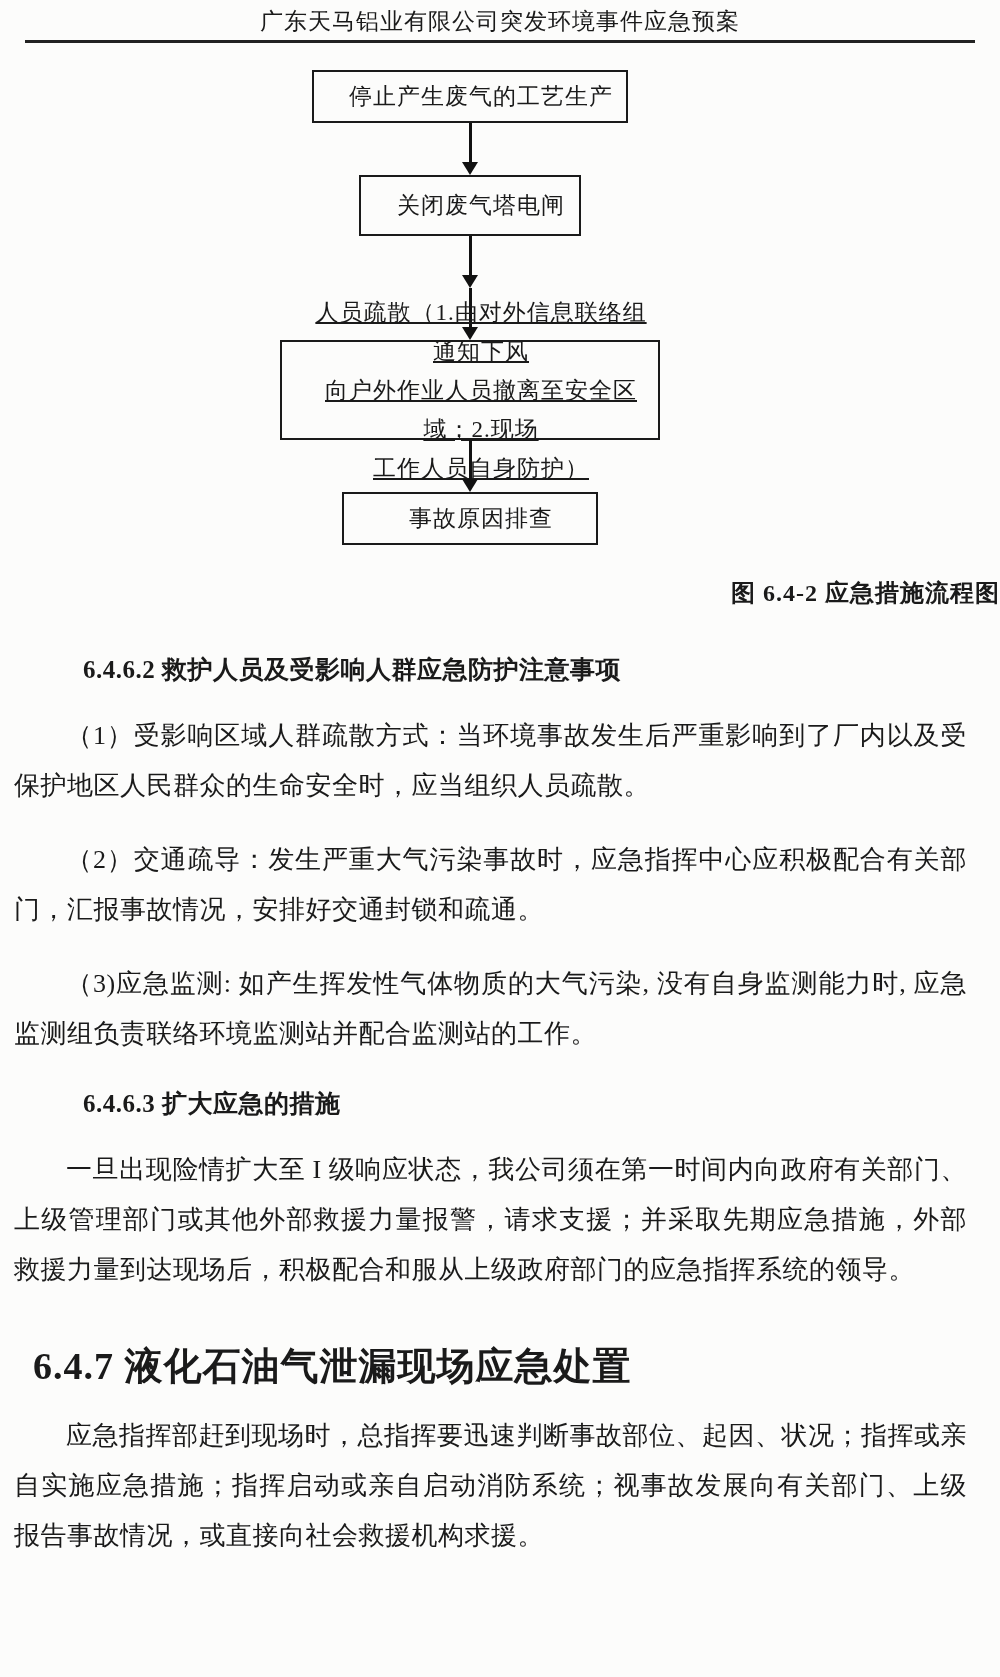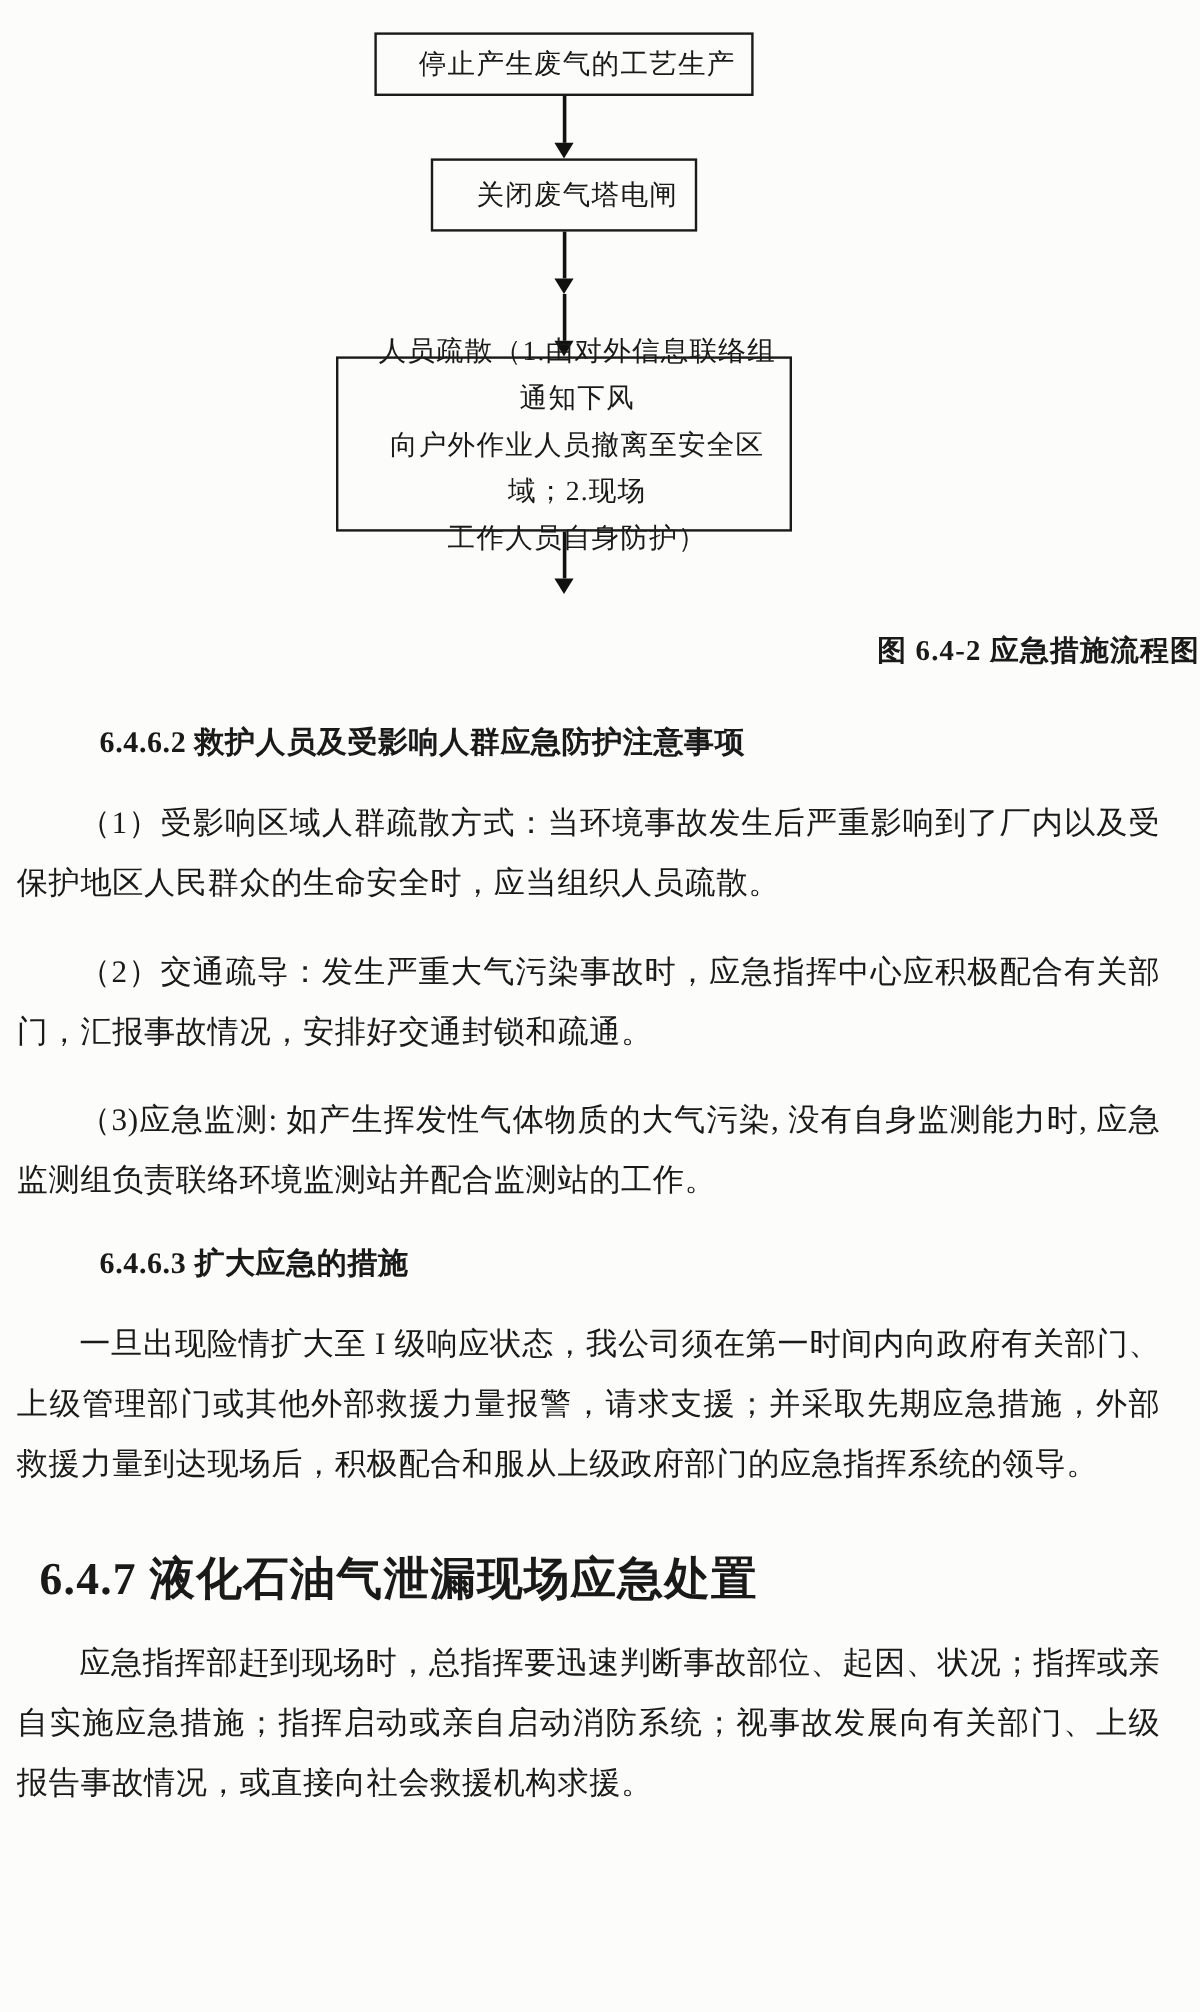--- a/index.html
+++ b/index.html
@@ -46,21 +46,21 @@
     justify-content:center;
     text-align:center;
     font-size:23px;
     letter-spacing:1px;
     background:#fcfcfb;
     padding-left:22px;
   }
   .b1{width:316px;height:53px;}
   .b2{width:222px;height:61px;}
   .b3{width:222px;height:52px;}
-  .b4{width:380px;height:146px;line-height:39px;}
+  .b4{width:380px;height:100px;line-height:39px;text-decoration:underline;}
   .b5{width:256px;height:53px;}
   .arrow{
     height:52px;
     display:flex;
     flex-direction:column;
     align-items:center;
   }
   .arrow .shaft{
     width:3px;
     flex:1 1 auto;
@@ -107,20 +107,23 @@
     line-height:50px;
     text-align:justify;
     letter-spacing:0.5px;
   }
 </style>
 </head>
 <body>
 
 <div class="page">
 
+  <header class="header">
+    <div class="header-title">广东天马铝业有限公司突发环境事件应急预案</div>
+  </header>
 
   <div class="flowchart">
 
     <div class="fbox b1">停止产生废气的工艺生产</div>
 
     <div class="arrow">
       <span class="shaft"></span>
       <span class="head"></span>
     </div>
 
@@ -141,20 +144,21 @@
       <span>人员疏散（1.由对外信息联络组通知下风</span>
       <span>向户外作业人员撤离至安全区域；2.现场</span>
       <span>工作人员自身防护）</span>
     </div>
 
     <div class="arrow">
       <span class="shaft"></span>
       <span class="head"></span>
     </div>
 
+    <div class="fbox b5">事故原因排查</div>
   </div>
 
   <div class="caption">图 6.4-2 应急措施流程图</div>
 
   <h3 class="h-sub">6.4.6.2 救护人员及受影响人群应急防护注意事项</h3>
 
   <p class="para">（1）受影响区域人群疏散方式：当环境事故发生后严重影响到了厂内以及受保护地区人民群众的生命安全时，应当组织人员疏散。</p>
 
   <p class="para">（2）交通疏导：发生严重大气污染事故时，应急指挥中心应积极配合有关部门，汇报事故情况，安排好交通封锁和疏通。</p>
 

